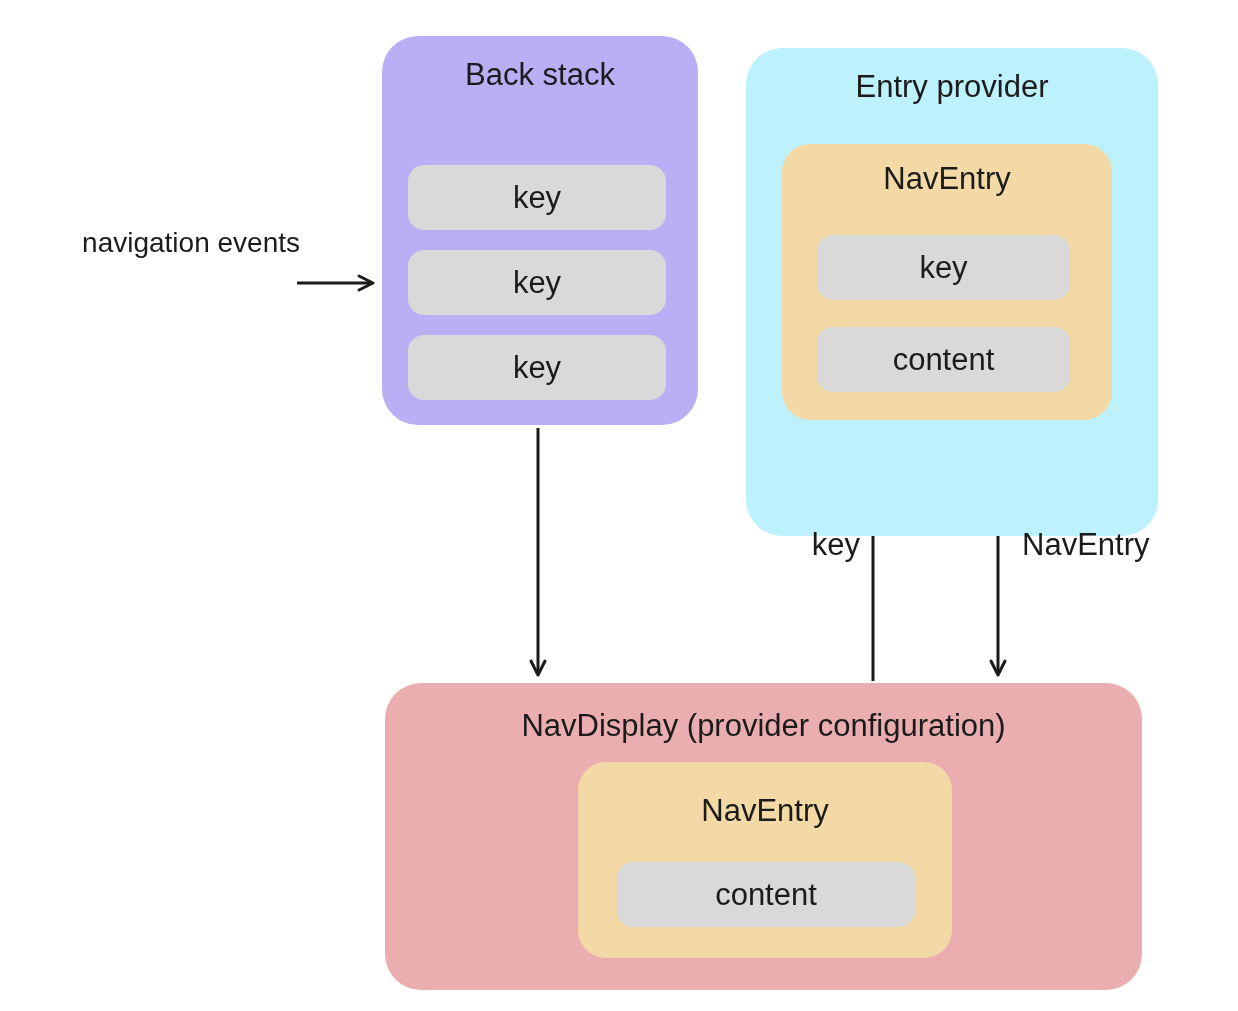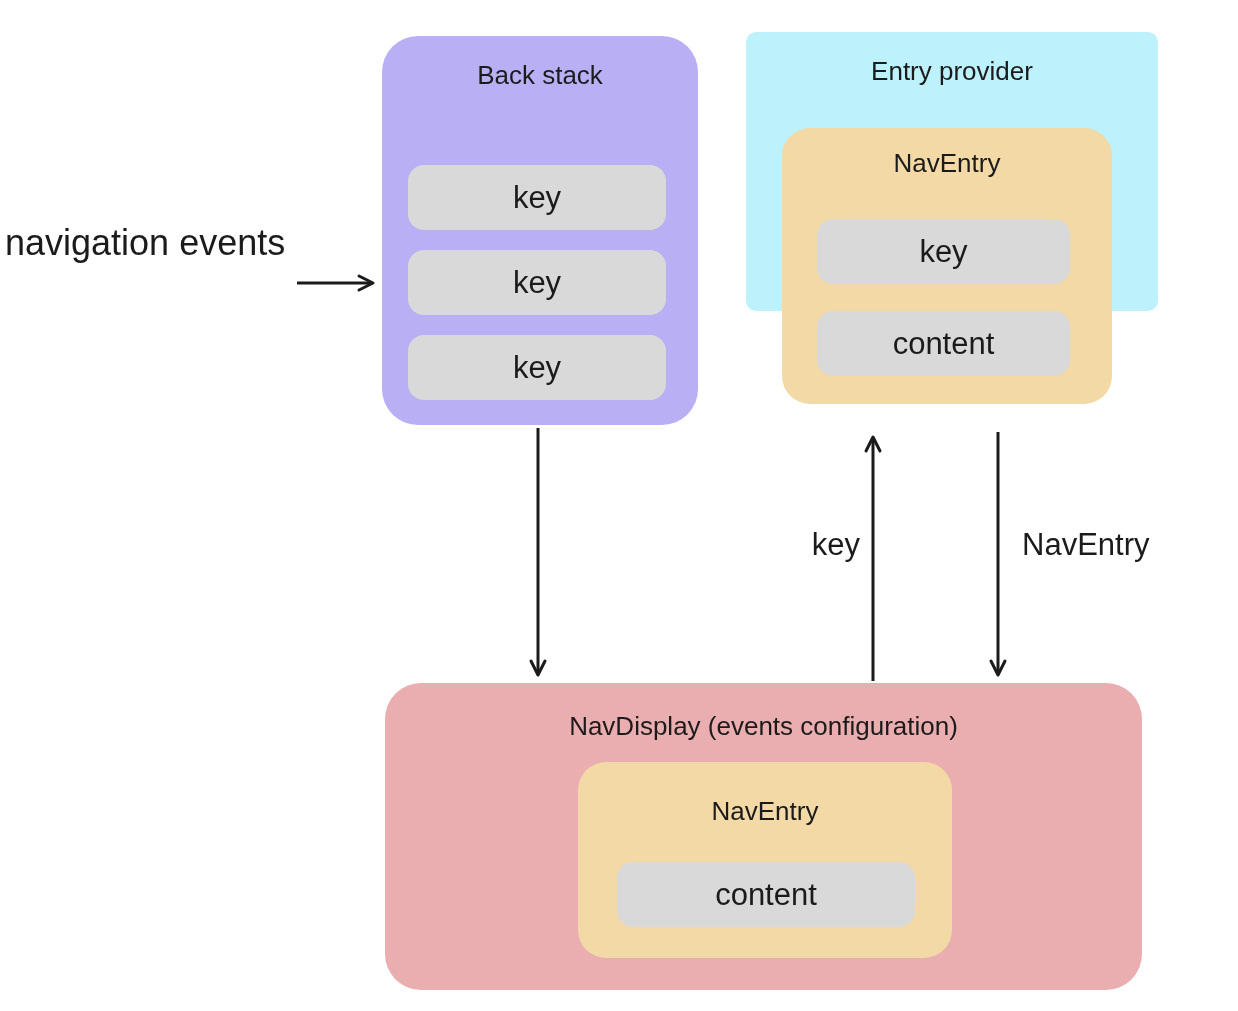--- a/index.html
+++ b/index.html
@@ -7,59 +7,59 @@
     position:relative;
     width:1238px; height:1011px;
     background:#ffffff;
     font-family:"Liberation Sans", sans-serif;
     color:#1b1b1b;
     overflow:hidden;
   }
   .box { position:absolute; border-radius:36px; }
   .box-title {
     text-align:center;
-    font-size:26px;
+    font-size:31px;
     line-height:38px;
     white-space:nowrap;
   }
   .pill {
     position:absolute;
     height:65px;
     background:var(--pill-bg,#d9d9d9);
     border-radius:16px;
     display:flex; align-items:center; justify-content:center;
     font-size:31px;
   }
   .inner-box { position:absolute; border-radius:28px; background:var(--nav-entry-bg,#f2d9a6); }
 
   .back-stack   { left:382px; top:36px;  width:316px; height:389px; background:var(--back-stack-bg,#b8aff5); }
   .back-stack .box-title { margin-top:20px; }
   .bs-pill { left:26px; width:258px; }
   .bs-pill-0 { top:129px; }
   .bs-pill-1 { top:214px; }
   .bs-pill-2 { top:299px; }
 
-  .entry-provider { left:746px; top:32px; width:412px; height:279px; background:var(--entry-provider-bg,#bdf1fb);border-radius:10px; }
+  .entry-provider { left:746px; top:48px; width:412px; height:488px; background:var(--entry-provider-bg,#bdf1fb); }
   .entry-provider .box-title { margin-top:20px; }
   .ep-nav-entry { left:36px; top:96px; width:330px; height:276px; }
   .ep-nav-entry .box-title { margin-top:16px; }
   .ep-key-pill     { left:35px; top:91px;  width:253px; }
   .ep-content-pill { left:35px; top:183px; width:253px; }
 
   .nav-display { left:385px; top:683px; width:757px; height:307px; background:var(--nav-display-bg,#ebaeb0); }
   .nav-display .box-title { margin-top:24px; }
   .nd-nav-entry { left:193px; top:79px; width:374px; height:196px; }
   .nd-nav-entry .box-title { margin-top:30px; }
   .nd-content-pill { left:39px; top:100px; width:298px; }
 
   .nav-events-label {
     position:absolute;
     left:5px; top:224px; width:295px;
-    text-align:left;
-    font-size:36px; line-height:38px;
+    text-align:right;
+    font-size:28px; line-height:38px;
   }
   .arrow-label {
     position:absolute;
     top:527px;
     font-size:31px; line-height:36px;
     white-space:nowrap;
   }
   .key-arrow-label { left:760px; width:100px; text-align:right; }
   .nav-entry-arrow-label { left:1022px; width:180px; text-align:left; }
 
@@ -104,20 +104,20 @@
       <div class="box-title">NavEntry</div>
       <div class="pill ep-key-pill">key</div>
       <div class="pill ep-content-pill">content</div>
     </div>
   </div>
 
   <div class="arrow-label key-arrow-label">key</div>
   <div class="arrow-label nav-entry-arrow-label">NavEntry</div>
 
   <div class="box nav-display">
-    <div class="box-title">NavDisplay (events configuration)</div>
+    <div class="box-title">NavDisplay (provider configuration)</div>
     <div class="inner-box nd-nav-entry">
       <div class="box-title">NavEntry</div>
       <div class="pill nd-content-pill">content</div>
     </div>
   </div>
 
 </div>
 
 </body></html>

